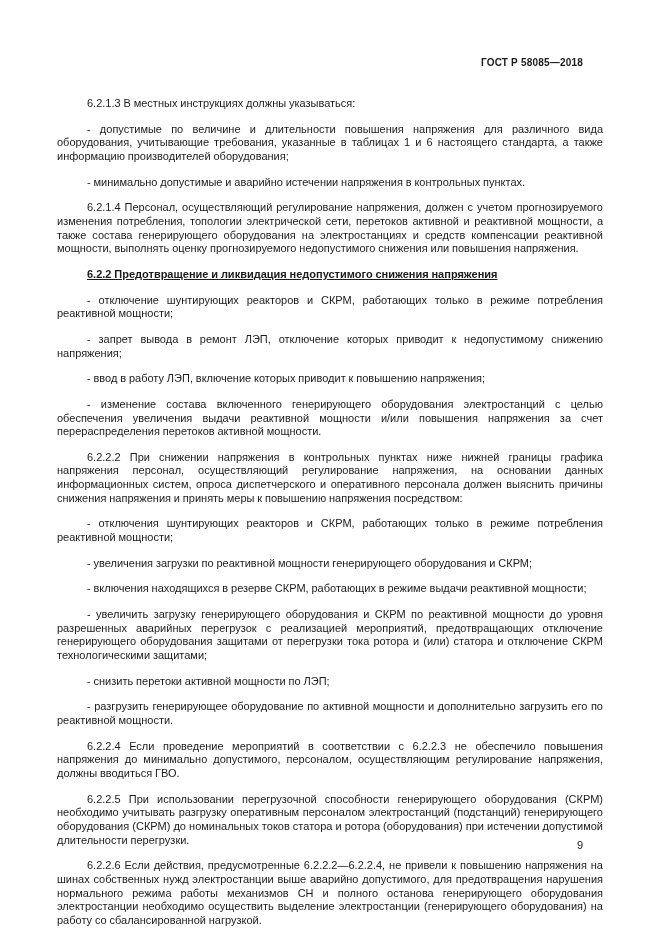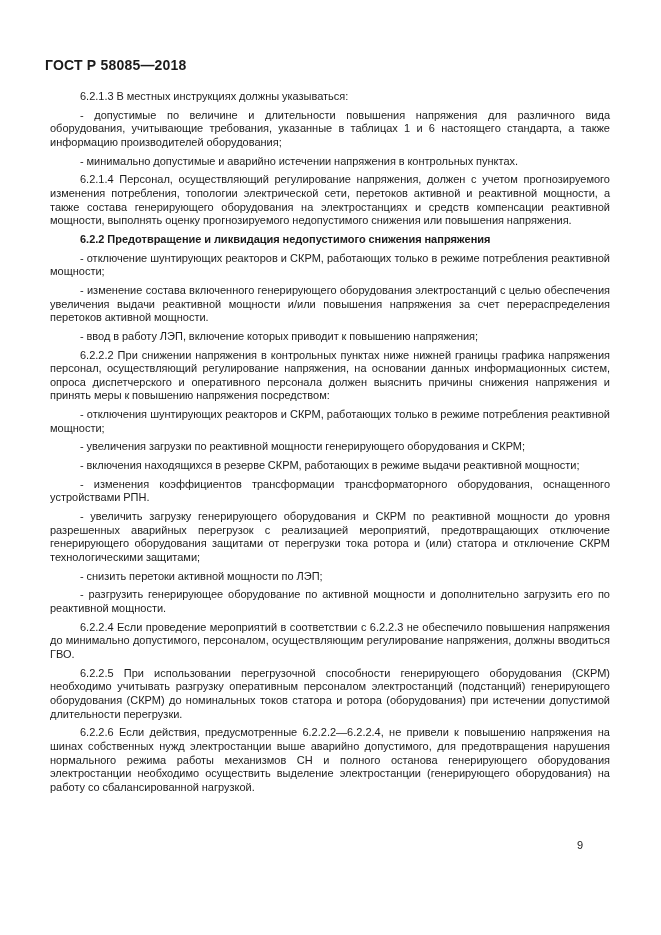--- a/index.html
+++ b/index.html
@@ -14,41 +14,42 @@
     background: #ffffff;
     font-family: "Liberation Sans", sans-serif;
     color: #1b1b1b;
     overflow: hidden;
   }
   .running-header {
     position: absolute;
     top: 57px;
     left: 45px;
     right: 78px;
-    text-align: left;
-    font-size: 14px;
+    text-align: right;
+    font-size: 10px;
     font-weight: bold;
     letter-spacing: 0.2px;
   }
   .content {
     position: absolute;
     top: 85px;
     left: 45px;
     width: 570px;
     font-size: 11px;
     line-height: 13.65px;
     text-align: justify;
   }
   .content p.para {
-    margin: 5px;
+    margin: 12px;
     text-indent: 30px;
     word-spacing: -0.2px;
   }
   .content p.para.bold {
     font-weight: bold;
+    text-decoration: underline;
   }
   .page-footer {
     position: absolute;
     top: 839px;
     left: 45px;
     right: 78px;
     text-align: right;
     font-size: 11px;
   }
 </style>
@@ -60,27 +61,27 @@
     <span>ГОСТ Р 58085—2018</span>
   </header>
 
   <main class="content" id="doc-body">
       <p class="para">6.2.1.3 В местных инструкциях должны указываться:</p>
       <p class="para">- допустимые по величине и длительности повышения напряжения для различного вида оборудования, учитывающие требования, указанные в таблицах 1 и 6 настоящего стандарта, а также информацию производителей оборудования;</p>
       <p class="para">- минимально допустимые и аварийно истечении напряжения в контрольных пунктах.</p>
       <p class="para">6.2.1.4 Персонал, осуществляющий регулирование напряжения, должен с учетом прогнозируемого изменения потребления, топологии электрической сети, перетоков активной и реактивной мощности, а также состава генерирующего оборудования на электростанциях и средств компенсации реактивной мощности, выполнять оценку прогнозируемого недопустимого снижения или повышения напряжения.</p>
       <p class="para bold">6.2.2 Предотвращение и ликвидация недопустимого снижения напряжения</p>
       <p class="para">- отключение шунтирующих реакторов и СКРМ, работающих только в режиме потребления реактивной мощности;</p>
+      <p class="para">- запрет вывода в ремонт ЛЭП, отключение которых приводит к недопустимому снижению напряжения;</p>
+      <p class="para">- ввод в работу ЛЭП, включение которых приводит к повышению напряжения;</p>
       <p class="para">- изменение состава включенного генерирующего оборудования электростанций с целью обеспечения увеличения выдачи реактивной мощности и/или повышения напряжения за счет перераспределения перетоков активной мощности.</p>
-      <p class="para">- ввод в работу ЛЭП, включение которых приводит к повышению напряжения;</p>
       <p class="para">6.2.2.2 При снижении напряжения в контрольных пунктах ниже нижней границы графика напряжения персонал, осуществляющий регулирование напряжения, на основании данных информационных систем, опроса диспетчерского и оперативного персонала должен выяснить причины снижения напряжения и принять меры к повышению напряжения посредством:</p>
       <p class="para">- отключения шунтирующих реакторов и СКРМ, работающих только в режиме потребления реактивной мощности;</p>
       <p class="para">- увеличения загрузки по реактивной мощности генерирующего оборудования и СКРМ;</p>
       <p class="para">- включения находящихся в резерве СКРМ, работающих в режиме выдачи реактивной мощности;</p>
-      <p class="para">- изменения коэффициентов трансформации трансформаторного оборудования, оснащенного устройствами РПН.</p>
       <p class="para">- увеличить загрузку генерирующего оборудования и СКРМ по реактивной мощности до уровня разрешенных аварийных перегрузок с реализацией мероприятий, предотвращающих отключение генерирующего оборудования защитами от перегрузки тока ротора и (или) статора и отключение СКРМ технологическими защитами;</p>
       <p class="para">- снизить перетоки активной мощности по ЛЭП;</p>
       <p class="para">- разгрузить генерирующее оборудование по активной мощности и дополнительно загрузить его по реактивной мощности.</p>
       <p class="para">6.2.2.4 Если проведение мероприятий в соответствии с 6.2.2.3 не обеспечило повышения напряжения до минимально допустимого, персоналом, осуществляющим регулирование напряжения, должны вводиться ГВО.</p>
       <p class="para">6.2.2.5 При использовании перегрузочной способности генерирующего оборудования (СКРМ) необходимо учитывать разгрузку оперативным персоналом электростанций (подстанций) генерирующего оборудования (СКРМ) до номинальных токов статора и ротора (оборудования) при истечении допустимой длительности перегрузки.</p>
       <p class="para">6.2.2.6 Если действия, предусмотренные 6.2.2.2—6.2.2.4, не привели к повышению напряжения на шинах собственных нужд электростанции выше аварийно допустимого, для предотвращения нарушения нормального режима работы механизмов СН и полного останова генерирующего оборудования электростанции необходимо осуществить выделение электростанции (генерирующего оборудования) на работу со сбалансированной нагрузкой.</p>
     </main>
 
   <footer class="page-footer">
     <span>9</span>

